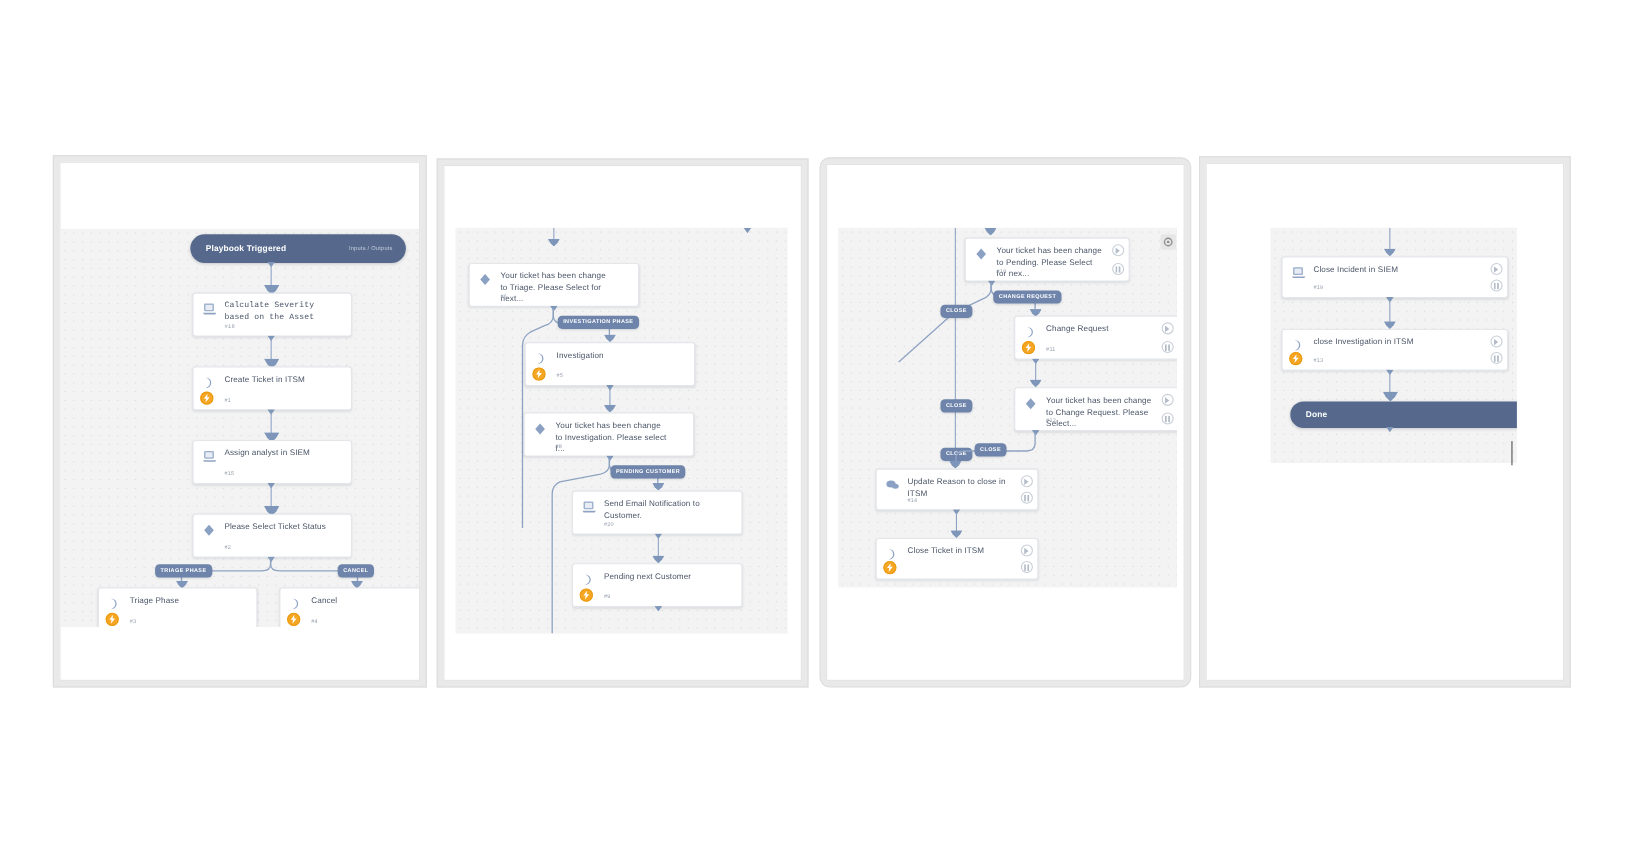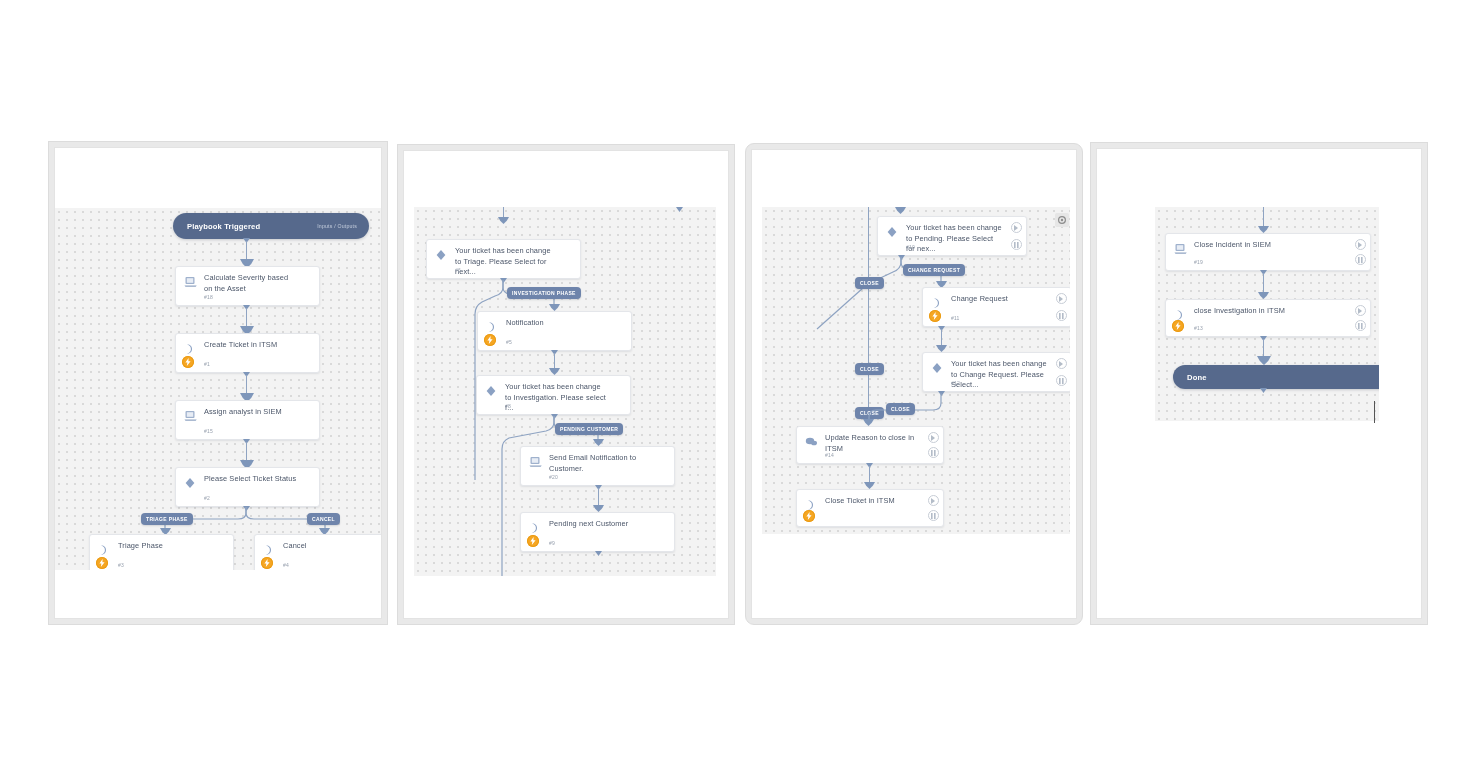--- a/index.html
+++ b/index.html
@@ -125,21 +125,21 @@
     <div class="canvas" style="left:0px;top:60px;width:100%;height:362px;">
 
       <div class="terminal" style="left:118px;top:5px;width:148px;height:26px;">
         <span class="t-label">Playbook Triggered</span>
         <span class="t-sub">Inputs / Outputs</span>
       </div>
       <div class="caret" style="left:188px;top:30px;"></div>
       <div class="vline" style="left:191px;top:33px;height:21px;"></div>
       <div class="arrow" style="left:185px;top:51px;"></div>
 
-      <div class="node" style="left:120px;top:58px;width:145px;height:40px;">
+      <div class="node" style="left:120px;top:58px;width:145px;height:40px;font-family:Liberation Mono, monospace;">
         <span class="ico">
           <svg width="14" height="12" viewBox="0 0 14 12">
                 <rect x="1.5" y="1" width="9" height="7" rx="1" fill="#9fb1cd"></rect>
                 <rect x="2.8" y="2.2" width="6.4" height="4.6" fill="#e8edf5"></rect>
                 <path d="M0.5 9.4h12.2l-1 1.4H1.5z" fill="#8fa3c2"></path>
               </svg>
         </span>
         <span class="title">Calculate Severity based on the Asset</span>
         <span class="stepnum">#18</span>
       </div>
@@ -261,21 +261,21 @@
       </svg>
       <div class="chip" style="left:93px;top:80px;">INVESTIGATION PHASE</div>
       <div class="arrow sm" style="left:135px;top:97px;"></div>
 
       <div class="node" style="left:63px;top:104px;width:155px;height:40px;">
         <span class="ico">
           <svg width="14" height="12" viewBox="0 0 14 12">
                 <path d="M3 1.2c3.6 0.4 5 2.4 5 4.7S6.6 10.4 3 10.8c2.8-1.2 3.9-2.8 3.9-4.9S5.8 2.3 3 1.2z" fill="#8ba1c3"></path>
               </svg>
         </span>
-        <span class="title">Notification</span>
+        <span class="title">Investigation</span>
         <span class="bolt">
               <svg width="6" height="8" viewBox="0 0 6 8">
                 <path d="M3.6 0L0.4 4.4h2L1.8 8 5.6 3.2h-2.2L3.6 0z" fill="#ffffff"></path>
               </svg>
             </span>
         <span class="stepnum">#5</span>
       </div>
       <div class="caret" style="left:137px;top:143px;"></div>
       <div class="vline" style="left:140px;top:146px;height:18px;"></div>
       <div class="arrow sm" style="left:135px;top:161px;"></div>

